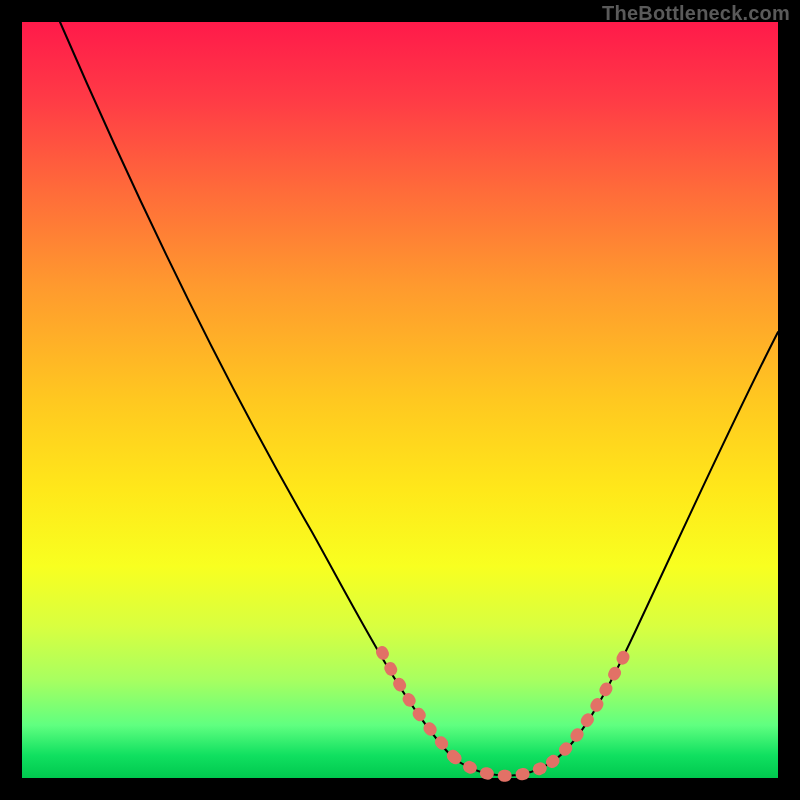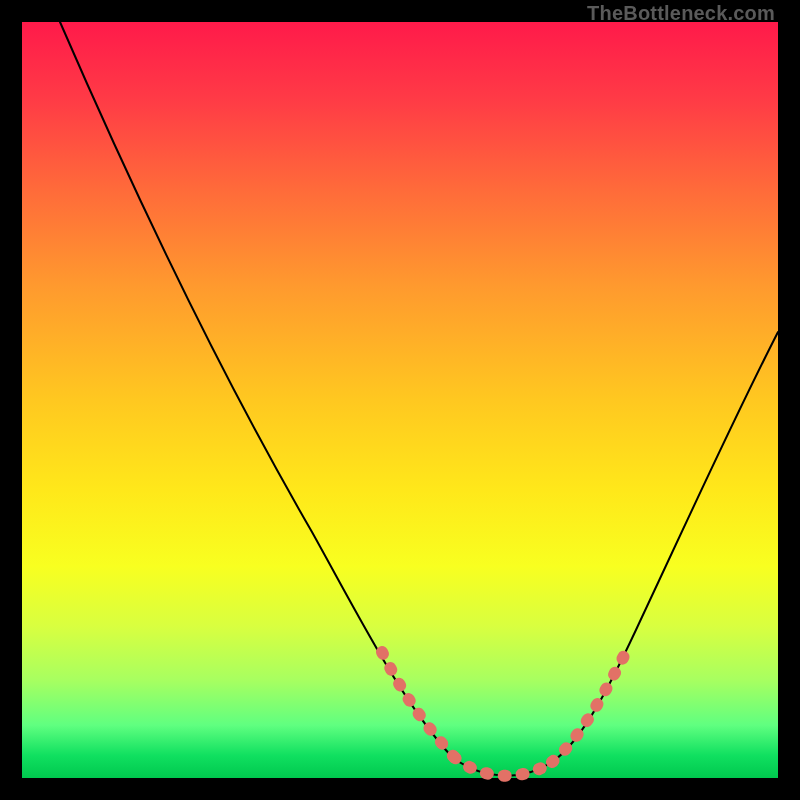--- a/index.html
+++ b/index.html
@@ -34,21 +34,21 @@
       #f8ff20 72%,
       #d8ff40 80%,
       #a8ff60 87%,
       #60ff80 93%,
       #10e060 97%,
       #00c84e 100%);
   }
   .watermark {
     position: absolute;
     top: 2px;
-    right: 25px;
+    right: 10px;
     font-family: Arial, Helvetica, sans-serif;
     font-size: 20px;
     font-weight: 600;
     color: #5a5a5a;
     letter-spacing: 0.2px;
   }
   svg.curve {
     position: absolute;
     left: 22px;
     top: 22px;

